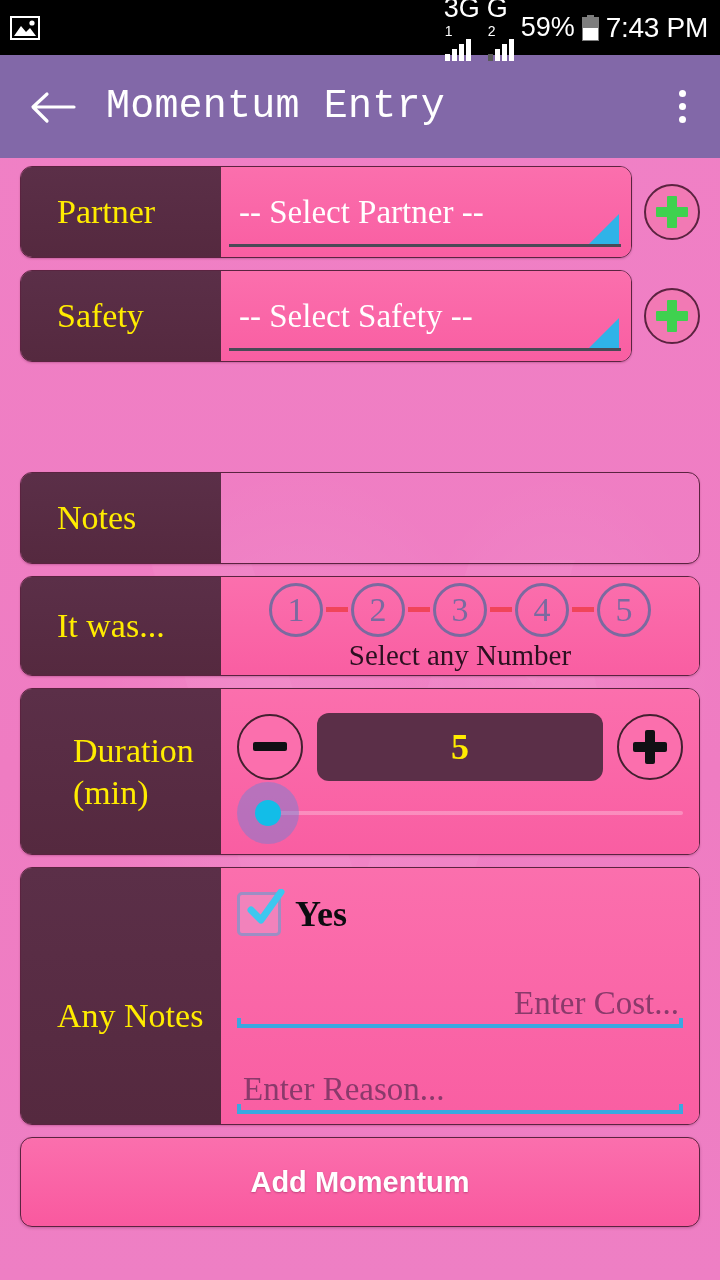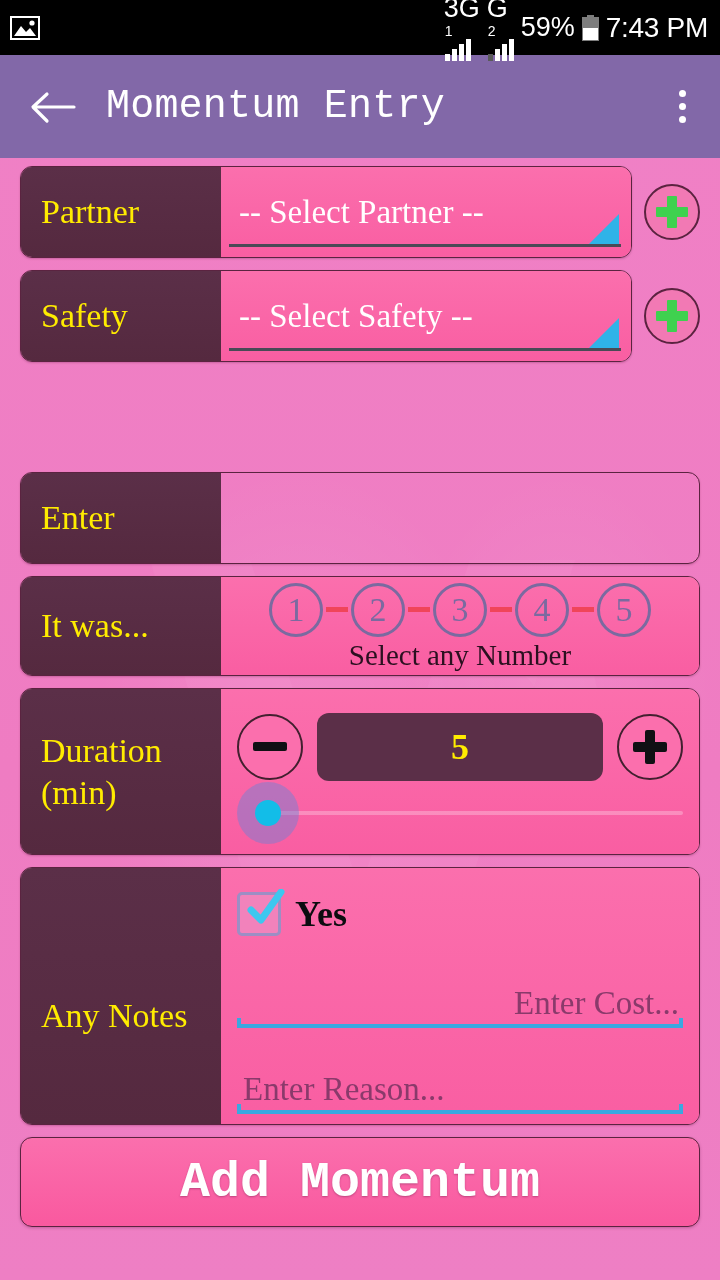--- a/index.html
+++ b/index.html
@@ -146,20 +146,21 @@
     flex: 0 0 200px;
     background: linear-gradient(180deg, #5b2f48 0%, #55293f 100%);
     display: flex;
     align-items: center;
     padding-left: 20px;
   }
   .card-label span {
     color: #ffec00;
     font-size: 34px;
     line-height: 40px;
+    margin-left: 16px;
   }
 
   .card-body {
     flex: 1;
     background: linear-gradient(180deg, #fb6fad 0%, #f95ea2 100%);
     position: relative;
     display: flex;
     align-items: center;
   }
 
@@ -398,22 +399,22 @@
     height: 90px;
     border-radius: 12px;
     border: 1px solid #5b2340;
     background: linear-gradient(180deg, #fb6fad 0%, #f9599f 100%);
     display: flex; align-items: center; justify-content: center;
     cursor: pointer;
     box-shadow: 0 1px 3px rgba(90,20,60,0.3);
   }
   .submit-btn span {
     color: #ffffff;
-    font-size: 50px;
-    font-family: Liberation Mono, monospace;
+    font-size: 29px;
+    font-family: Liberation Sans, sans-serif;
     font-weight: bold;
     text-shadow: 0 1px 2px rgba(120,30,80,0.45);
   }
 </style>
 </head>
 <body>
 
 <div id="app">
 
   <svg class="watermark" viewBox="0 0 720 560">
@@ -509,21 +510,21 @@
       <div class="plus-btn">
         <span class="plus-glyph"></span>
       </div>
     </div>
 
     <div class="spacer"></div>
 
     <div class="row-wrap notes-row">
       <div class="card">
         <div class="card-label">
-          <span>Enter</span>
+          <span>Notes</span>
         </div>
       </div>
     </div>
 
     <div class="row-wrap rating-row">
       <div class="card">
         <div class="card-label">
           <span>It was...</span>
         </div>
         <div class="card-body rating-body">

